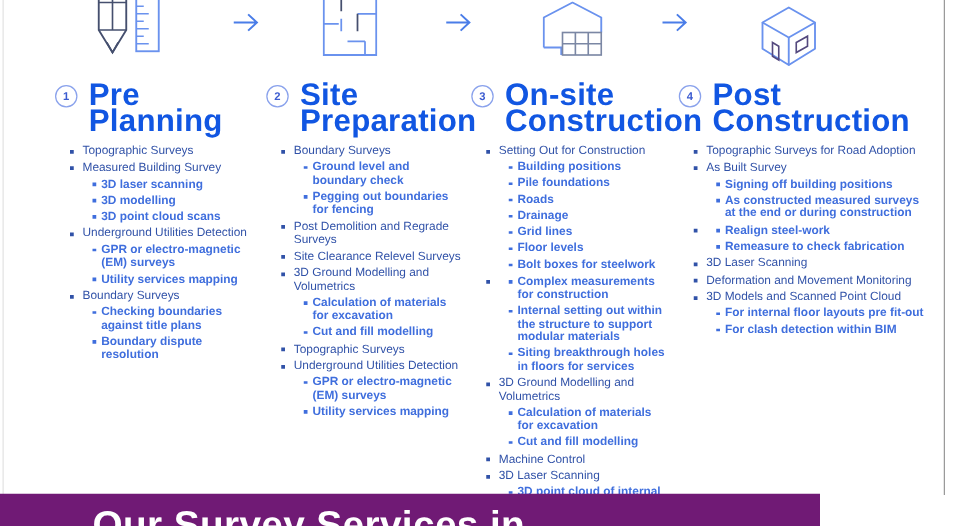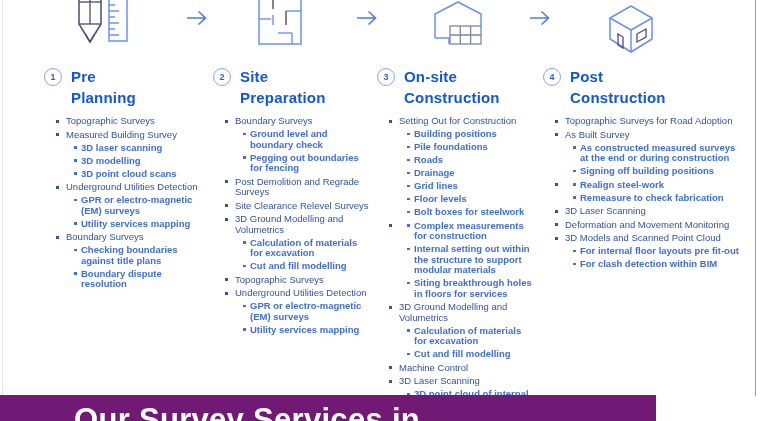--- a/index.html
+++ b/index.html
@@ -19,21 +19,21 @@
 
   
   .phase{position:absolute;top:66px;}
   .phase-header{display:flex;align-items:flex-start;}
   .num-circle{
     flex:0 0 auto;width:16px;height:16px;border:1px solid #8aa2ec;border-radius:50%;
     color:#3b5bd0;font-size:9px;font-weight:bold;line-height:16px;text-align:center;
     margin-top:2px;margin-right:9px;background:#fff;
   }
   .phase-title{
-    margin:0;font-size:15px;line-height:21px;font-weight:bold;color:#1156e2;letter-spacing:.2px;
+    margin:0;font-size:25px;line-height:21px;font-weight:bold;color:#1156e2;letter-spacing:.2px;
   }
   ul.phase-list{list-style:none;margin:8px 0 0 12px;padding:0;}
   ul.phase-list li{position:relative;}
   .item{margin-top:3px;padding-left:10px;}
   .item > .item-label{
     font-size:9.5px;line-height:10.5px;font-weight:normal;color:#3152a8;display:block;
   }
   .item::before{
     content:"";position:absolute;left:0;top:3.5px;width:3.2px;height:3.2px;background:#3152a8;
   }
@@ -295,24 +295,24 @@
       <h2 class="phase-title"><span>Post</span><br><span>Construction</span></h2>
     </div>
     <ul class="phase-list">
         <li class="item">
           <span class="item-label">Topographic Surveys for Road Adoption</span>
         </li>
         <li class="item">
           <span class="item-label">As Built Survey</span>
           <ul class="sublist">
             <li class="subitem">
+              <span>Signing off building positions</span>
+            </li>
+            <li class="subitem">
               <span>As constructed measured surveys at the end or during construction</span>
-            </li>
-            <li class="subitem">
-              <span>Signing off building positions</span>
             </li>
           </ul>
         </li>
         <li class="item">
           <ul class="sublist">
             <li class="subitem">
               <span>Realign steel-work</span>
             </li>
             <li class="subitem">
               <span>Remeasure to check fabrication</span>

